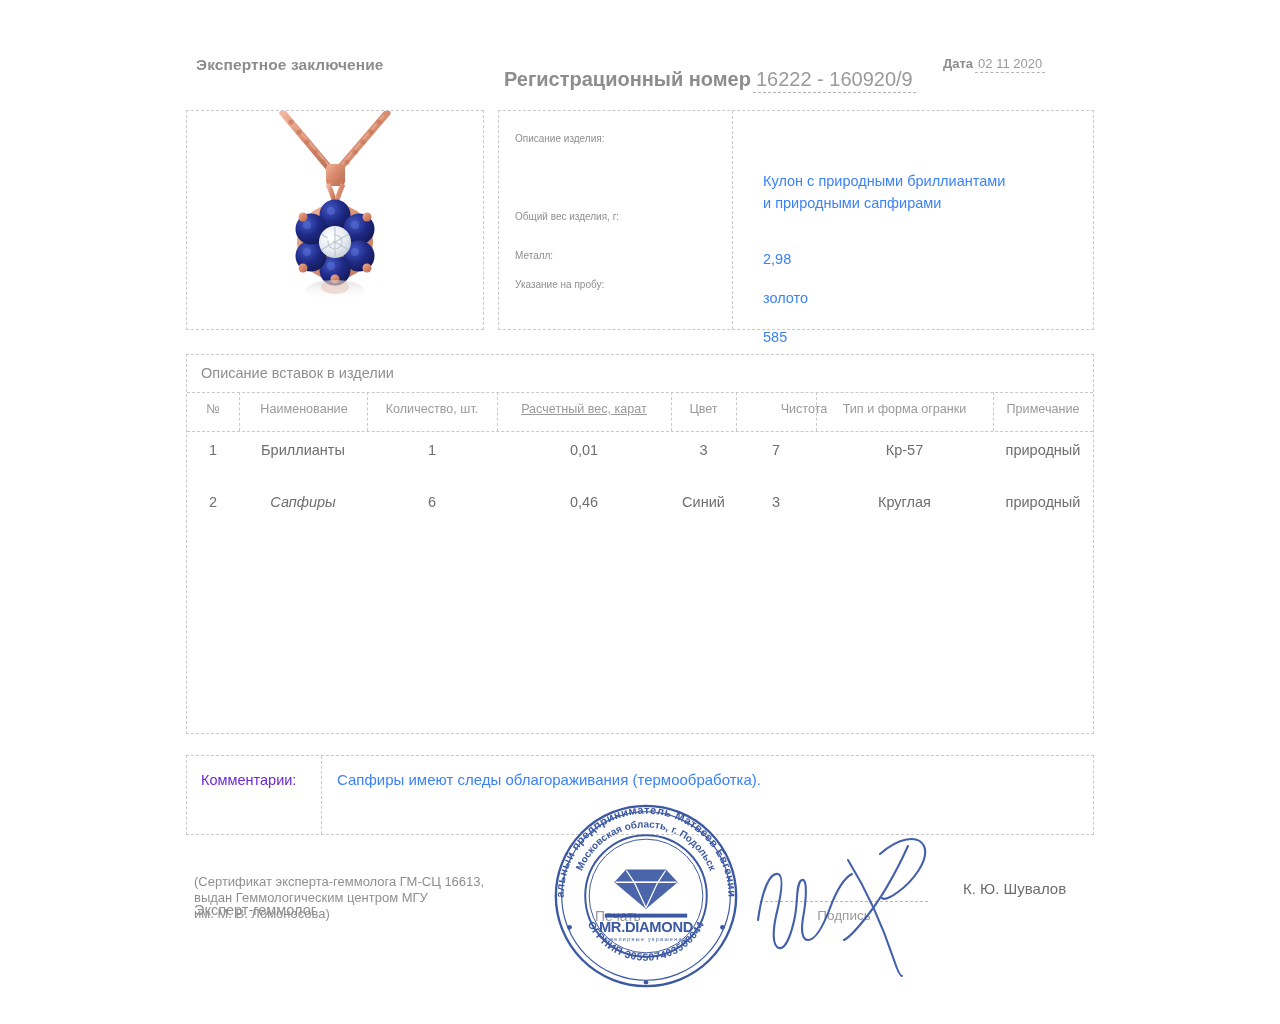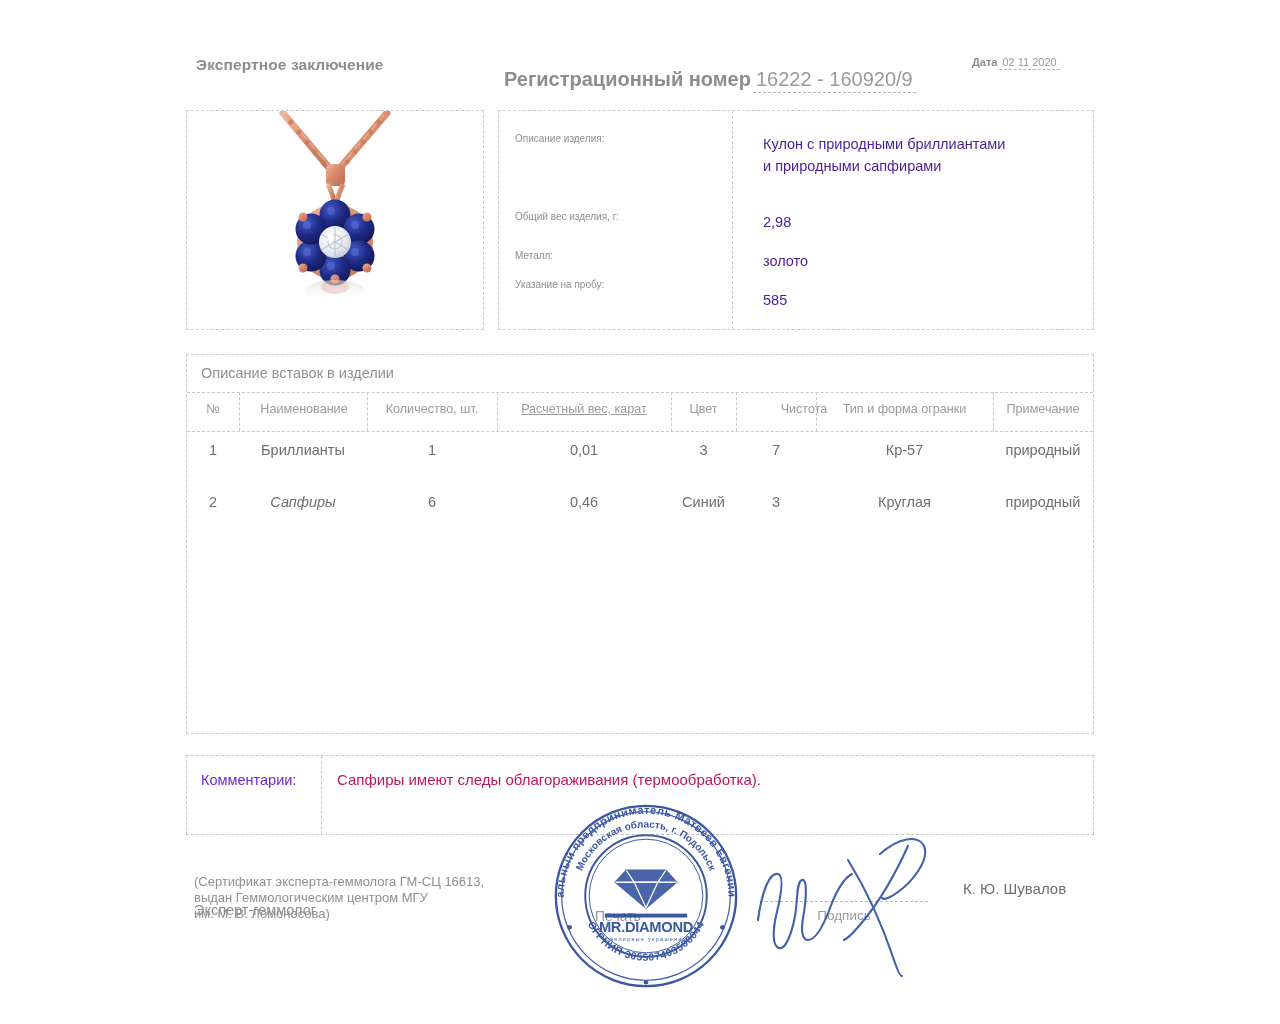--- a/index.html
+++ b/index.html
@@ -44,23 +44,23 @@
     position: absolute;
     left: 318px;
     top: 16px;
     font-size: 20px;
     font-weight: bold;
     color: #8d8d8d;
     white-space: nowrap;
   }
   .hdr-date {
     position: absolute;
-    left: 786px;
+    left: 757px;
     top: 4px;
-    font-size: 11px;
+    font-size: 13px;
     font-weight: bold;
     color: #8d8d8d;
     white-space: nowrap;
   }
   .fill {
     display: inline-block;
     font-weight: normal;
     color: #9a9a9a;
     border-bottom: 1px dashed #b4b4b4;
     padding: 0 3px 1px 3px;
@@ -101,23 +101,24 @@
     position: absolute;
     left: 16px;
     font-size: 10px;
     color: #8f8f8f;
     white-space: nowrap;
   }
   .desc-value {
     position: absolute;
     left: 264px;
     font-size: 14.5px;
-    color: #4c1d95;
+    color: #3b82f6;
     white-space: nowrap;
     line-height: 22px;
+    margin-top: 37px;
   }
 
   
   .table-box {
     position: absolute;
     left: 186px;
     top: 354px;
     width: 908px;
     height: 380px;
     border: 1px dashed #c9c9c9;
@@ -189,21 +190,21 @@
     top: 16px;
     font-size: 14.5px;
     color: #6d28d9;
     white-space: nowrap;
   }
   .comments-text {
     position: absolute;
     left: 150px;
     top: 15px;
     font-size: 15px;
-    color: #be185d;
+    color: #3b82f6;
     white-space: nowrap;
   }
 
   
   .expert-title {
     position: absolute;
     left: 194px;
     top: 855px;
     font-size: 14.5px;
     color: #8f8f8f;

